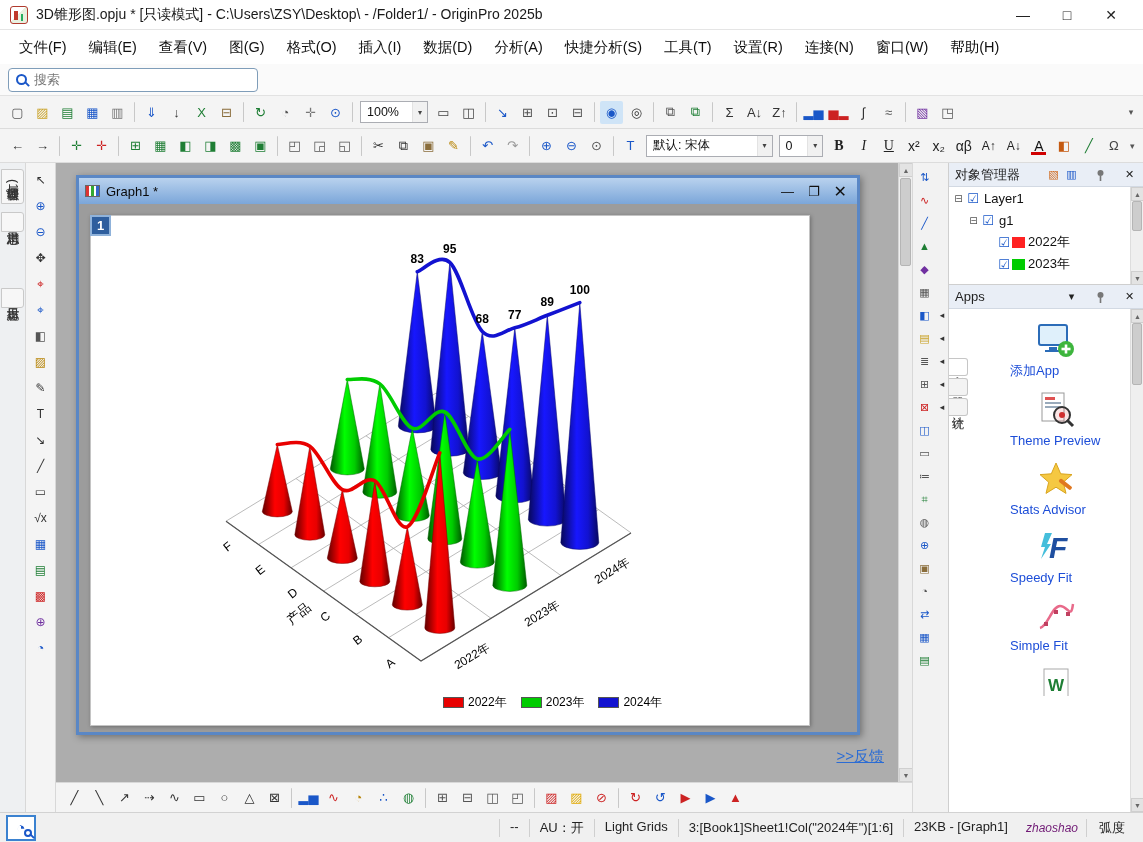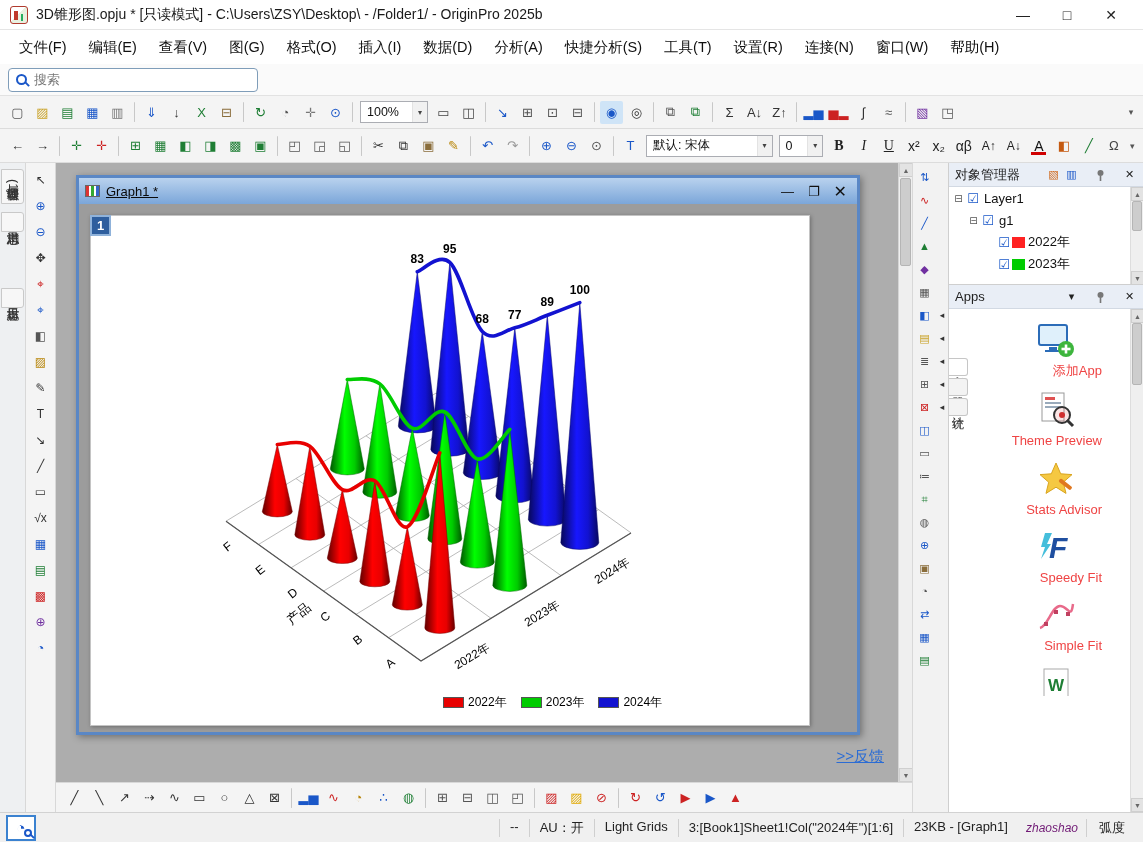--- a/index.html
+++ b/index.html
@@ -42,21 +42,21 @@
 .left-tabs{left:0;top:163px;width:26px;height:649px;background:#eef0f2;border-right:1px solid #d8d8d8;display:flex;flex-direction:column;align-items:center;padding-top:6px;}
 .vtab{writing-mode:vertical-rl;font-size:12.5px;color:#333;border:1px solid #c9c9c9;background:#f7f7f7;border-radius:0 3px 3px 0;padding:9px 2px;margin-bottom:8px;}
 .vtab:nth-child(3){margin-top:48px;}
 .left-strip{left:26px;top:163px;width:30px;height:649px;background:#f4f4f4;border-right:1px solid #d8d8d8;display:flex;flex-direction:column;align-items:center;padding-top:6px;gap:4px;}
 .lsi{width:22px;height:22px;display:flex;align-items:center;justify-content:center;font-size:12px;color:#444;border-radius:2px;}
 
 .mdi{left:56px;top:163px;width:856px;height:619px;background:#adadad;overflow:hidden;}
 .child{position:absolute;left:20px;top:12px;width:784px;height:560px;border:3px solid #5a87c5;background:#9c9c9c;box-shadow:2px 2px 7px rgba(0,0,0,.35);}
 .child-titlebar{height:26px;background:linear-gradient(180deg,#b9d2ee,#7ba6d9);display:flex;align-items:center;padding:0 6px;gap:6px;}
 .graph-ico{width:15px;height:12px;background:linear-gradient(90deg,#d33 0 3px,#fff 3px 5px,#3a3 5px 8px,#fff 8px 10px,#36c 10px 13px);border:1px solid #666;background-color:#fff;}
-.child-title{font-size:13px;color:#0a0a0a;text-decoration:underline;}
+.child-title{font-size:13px;color:#0a0a0a;}
 .child-controls{margin-left:auto;display:flex;gap:14px;align-items:center;padding-right:4px;}
 .cw-btn{font-size:13px;color:#111;}
 .cw-close{font-size:16px;font-weight:bold;}
 .page{position:absolute;left:11px;top:37px;width:720px;height:511px;background:#fff;border:1px solid #c4c4c4;box-shadow:1px 1px 4px rgba(0,0,0,.3);}
 .layer-badge{position:absolute;left:-1px;top:-1px;width:21px;height:21px;background:#2e5e9e;border:2px solid #8fb2da;color:#fff;font-size:13px;font-weight:bold;display:flex;align-items:center;justify-content:center;}
 #chart-svg{position:absolute;left:0;top:0;}
 svg text{font-family:"Liberation Sans","DejaVu Sans",sans-serif;}
 .legend{position:absolute;left:352px;top:478px;display:flex;gap:14px;align-items:center;}
 .lgi{display:flex;align-items:center;gap:4px;}
 .lgsw{width:21px;height:11px;border:1px solid #555;}
@@ -85,21 +85,21 @@
 .om-chk{width:16px;font-size:13px;color:#1a57c8;text-align:center;flex:0 0 auto;}
 .om-swatch{width:0;height:11px;margin-right:3px;border:0 solid #666;flex:0 0 auto;}
 .om-label{white-space:nowrap;overflow:hidden;}
 .om-scroll{position:absolute;right:0;top:0;width:13px;height:98px;background:#efefef;border-left:1px solid #ddd;}
 .apps-section{flex:1;position:relative;display:flex;flex-direction:column;}
 .apps-body{flex:1;background:#fff;position:relative;overflow:hidden;padding-left:20px;}
 .apps-tabs{position:absolute;left:0;top:73px;width:19px;display:flex;flex-direction:column;gap:2px;z-index:2;}
 .apps-tab{writing-mode:vertical-rl;font-size:12px;color:#333;border:1px solid #c6c6c6;border-left:0;background:#f3f3f3;padding:8px 1px;border-radius:0 3px 3px 0;}
 .apps-tab.sel{background:#fff;font-weight:bold;}
 .app-item{display:flex;flex-direction:column;align-items:center;gap:3px;padding-top:11px;}
-.app-label{font-size:13px;color:#ef4444;text-align:right;line-height:1.25;width:92px;}
+.app-label{font-size:13px;color:#1d4ed8;text-align:left;line-height:1.25;width:92px;}
 .app-partial{height:42px;overflow:hidden;}
 .apps-scroll{position:absolute;right:0;top:0;width:13px;height:100%;background:#efefef;border-left:1px solid #ddd;z-index:3;}
 
 .bottom-toolbar{left:56px;top:782px;width:856px;height:30px;background:#f4f4f4;border-top:1px solid #d8d8d8;display:flex;align-items:center;padding-left:6px;}
 .statusbar{left:0;top:812px;width:1143px;height:30px;background:#f0f0f0;border-top:1px solid #d2d2d2;display:flex;align-items:center;padding:0 6px;font-size:13px;color:#222;}
 .sb-widget{width:30px;height:26px;border:2px solid #3b82d0;background:#fff;display:flex;align-items:center;justify-content:center;gap:1px;position:relative;}
 .sb-widget .clk{font-size:15px;color:#1a57c8;}
 .sb-widget .mag{width:8px;height:8px;position:absolute;right:2px;bottom:2px;}
 .sb-spacer{flex:1;}
 .sb-item{border-left:1px solid #cfcfcf;padding:0 10px;white-space:nowrap;}

